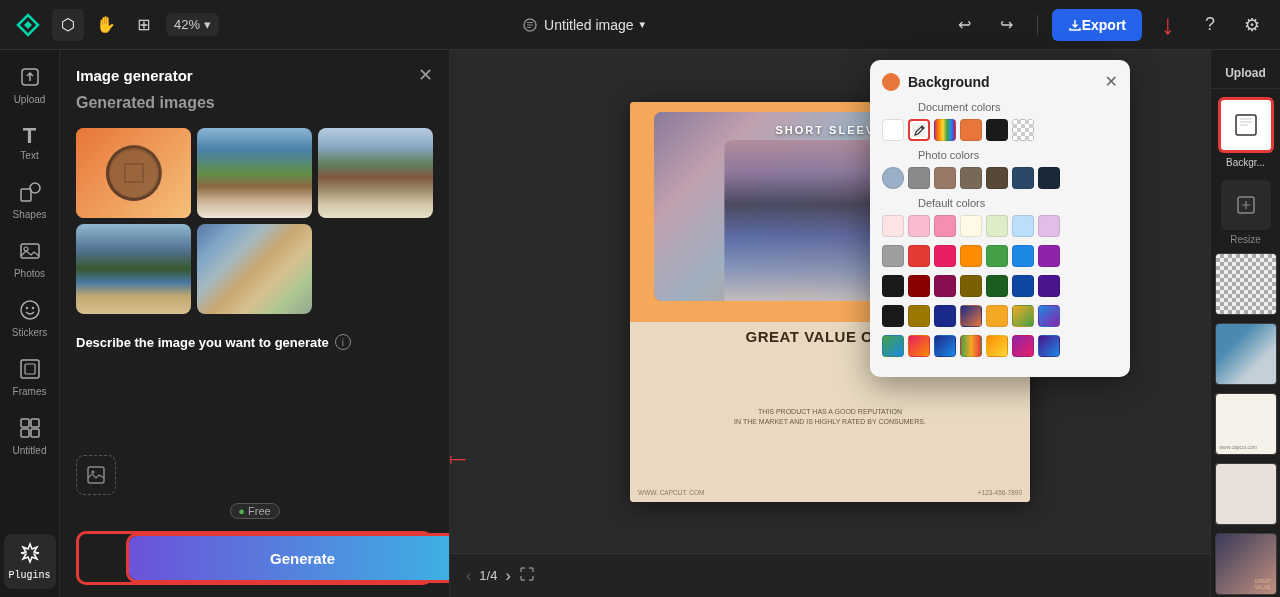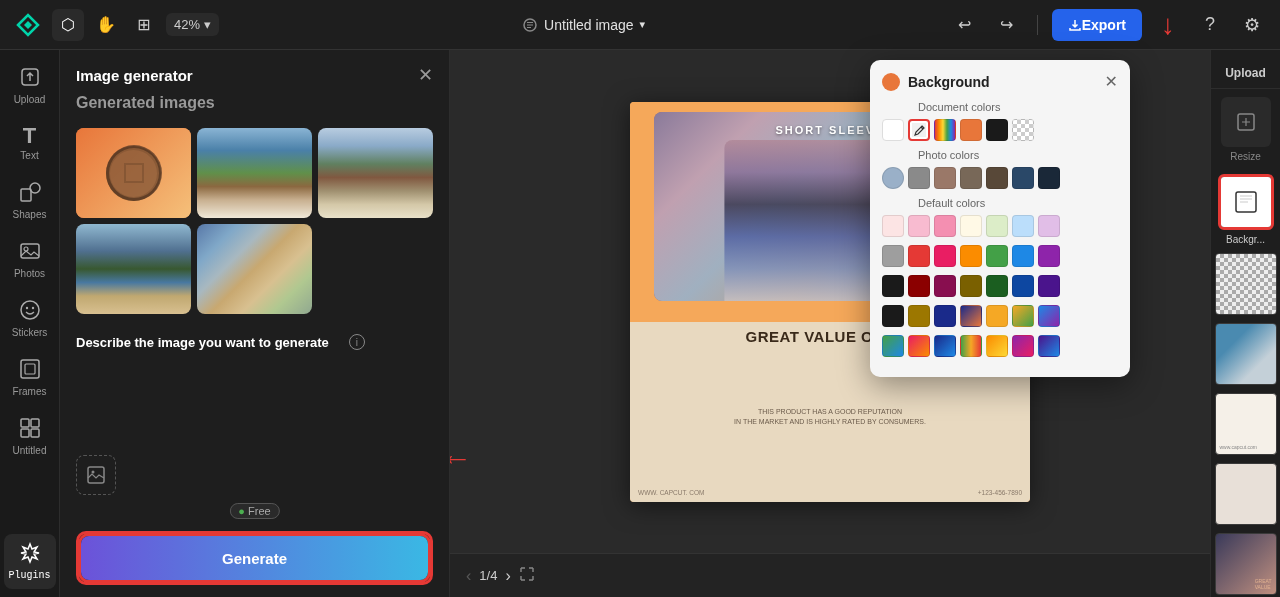--- a/index.html
+++ b/index.html
@@ -44,32 +44,32 @@
     
     .img-orange-circle { background: linear-gradient(135deg, #e8763a 40%, #f5a85a 100%); position: relative; }
     .img-orange-circle::after { content: ''; position: absolute; top: 50%; left: 50%; transform: translate(-50%, -50%); width: 50px; height: 50px; border-radius: 50%; background: rgba(139,90,60,0.6); border: 3px solid rgba(0,0,0,0.3); }
     .img-forest { background: linear-gradient(180deg, #5a8fc7 0%, #2a5f8a 30%, #8b5e3c 50%, #3a6640 70%, #fff 90%); }
     .img-cabin { background: linear-gradient(180deg, #b0c8e8 0%, #6a9ec0 30%, #5a7a5a 50%, #8b6b4a 70%, #f0e8d0 90%); }
     .img-mountain-lake { background: linear-gradient(180deg, #8bb8d4 0%, #4a7a9b 40%, #2a5a3a 60%, #3a6a8a 75%, #d4b896 90%); }
     .img-color-palette { background: linear-gradient(135deg, #4a6fa5 0%, #88b4d0 25%, #c8a87a 50%, #d4c090 75%, #a8c4a0 100%); }
 
     
     .describe-section { padding: 12px 16px; flex: 1; }
-    .describe-header { display: flex; align-items: center; gap: 20px; margin-bottom: 8px; }
+    .describe-header { display: flex; align-items: center; gap: 6px; margin-bottom: 8px; }
     .describe-title { font-size: 13px; font-weight: 600; color: #fff; }
     .info-icon { width: 16px; height: 16px; border-radius: 50%; border: 1px solid #888; color: #888; font-size: 10px; display: flex; align-items: center; justify-content: center; cursor: pointer; }
     .describe-textarea { width: 100%; background: #2a2a2a; border: 1px solid #3a3a3a; border-radius: 8px; color: #ccc; font-size: 13px; padding: 10px 12px; resize: none; height: 80px; outline: none; }
 
     
     .img-upload-row { display: flex; align-items: center; gap: 8px; padding: 8px 16px; }
     .img-upload-btn { width: 40px; height: 40px; border: 1.5px dashed #555; border-radius: 8px; background: transparent; color: #888; cursor: pointer; display: flex; align-items: center; justify-content: center; font-size: 18px; }
 
     
     .generate-section { padding: 8px 16px 12px; position: relative; }
-    .generate-btn { width: 100%; height: 44px; background: linear-gradient(90deg, #6c52d9, #3ab8e4); border: none; border-radius: 8px; color: #fff; font-size: 15px; font-weight: 700; cursor: pointer; position: relative; box-shadow: 0 0 0 3px #e53935; }
+    .generate-btn { width: 100%; height: 44px; background: linear-gradient(90deg, #6c52d9, #3ab8e4); border: none; border-radius: 8px; color: #fff; font-size: 15px; font-weight: 700; cursor: pointer; position: relative; box-shadow: 0 0 0 3px #e53935; margin-left: 48px; }
     .generate-btn-wrapper { border: 3px solid #e53935; border-radius: 10px; padding: 2px; }
 
     
     .canvas-area { flex: 1; background: #2a2a2a; position: relative; display: flex; flex-direction: column; overflow: hidden; }
     .canvas-top { display: flex; align-items: center; justify-content: space-between; padding: 6px 12px; color: #999; font-size: 12px; }
     .canvas-content { flex: 1; display: flex; align-items: center; justify-content: center; position: relative; }
     .canvas-frame { width: 400px; height: 400px; background: #f5a85a; position: relative; border-radius: 4px; overflow: hidden; box-shadow: 0 4px 24px rgba(0,0,0,0.5); }
     .canvas-design { width: 100%; height: 100%; position: relative; display: flex; flex-direction: column; }
     .design-top { height: 55%; background: #f5a85a; display: flex; align-items: flex-start; justify-content: center; position: relative; padding-top: 10px; }
     .design-photo-box { width: 88%; height: 90%; background: #8b6a7a; border-radius: 8px; overflow: hidden; display: flex; align-items: center; justify-content: center; position: relative; }
@@ -442,41 +442,41 @@
       <div class="color-swatch" style="background:linear-gradient(135deg,#4a148c,#1e88e5);"></div>
     </div>
   </div>
 
   <div class="right-panel">
     <div class="layers-header-row">
       <span class="layers-label">Upload</span>
     </div>
 
     <div style="display:flex;flex-direction:column;align-items:center;padding:4px 0;">
-      <div style="width:50px;height:50px;background:#2a2a2a;border-radius:6px;margin:4px;display:flex;align-items:center;justify-content:center;">
-        <svg width="22" height="22" viewBox="0 0 22 22">
-            <rect x="3" y="3" width="16" height="16" rx="2" fill="none" stroke="#888" stroke-width="1.5"></rect>
-            <path d="M7 11 L15 11 M11 7 L11 15" stroke="#888" stroke-width="1.2"></path>
-          </svg>
-      </div>
-      <span style="font-size:10px;color:#888;text-align:center;">Resize</span>
-    </div>
-
-    <div style="display:flex;flex-direction:column;align-items:center;padding:4px 0;">
       <div style="position:relative; border:3px solid #e53935; border-radius:6px; margin:4px;">
         <div style="width:50px;height:50px;background:#fff;border-radius:3px;display:flex;align-items:center;justify-content:center;">
           <svg width="24" height="24" viewBox="0 0 24 24">
               <rect x="2" y="2" width="20" height="20" rx="2" fill="none" stroke="#333" stroke-width="1.5"></rect>
               <path d="M6 6 L18 6 M6 9 L18 9 M6 12 L14 12" stroke="#ccc" stroke-width="1.2"></path>
             </svg>
         </div>
       </div>
       <span style="font-size:10px;color:#ccc;text-align:center;">Backgr...</span>
     </div>
 
+    <div style="display:flex;flex-direction:column;align-items:center;padding:4px 0;">
+      <div style="width:50px;height:50px;background:#2a2a2a;border-radius:6px;margin:4px;display:flex;align-items:center;justify-content:center;">
+        <svg width="22" height="22" viewBox="0 0 22 22">
+            <rect x="3" y="3" width="16" height="16" rx="2" fill="none" stroke="#888" stroke-width="1.5"></rect>
+            <path d="M7 11 L15 11 M11 7 L11 15" stroke="#888" stroke-width="1.2"></path>
+          </svg>
+      </div>
+      <span style="font-size:10px;color:#888;text-align:center;">Resize</span>
+    </div>
+
     <div class="layer-item layer-1"></div>
     <div class="layer-item layer-2"></div>
     <div class="layer-item layer-3" style="background:#f5f0e8;position:relative;">
       <div style="position:absolute;bottom:4px;left:4px;right:4px;font-size:5px;color:#888;line-height:1.3;">www.capcut.com</div>
     </div>
     <div class="layer-item layer-4" style="background:#e8e0d8;"></div>
     <div class="layer-item" style="background:linear-gradient(135deg,#3a3a5a,#c09080);position:relative;">
       <div style="position:absolute;bottom:4px;right:4px;font-size:5px;color:#e0b090;line-height:1.2;">GREAT<br>VALUE</div>
     </div>
 

